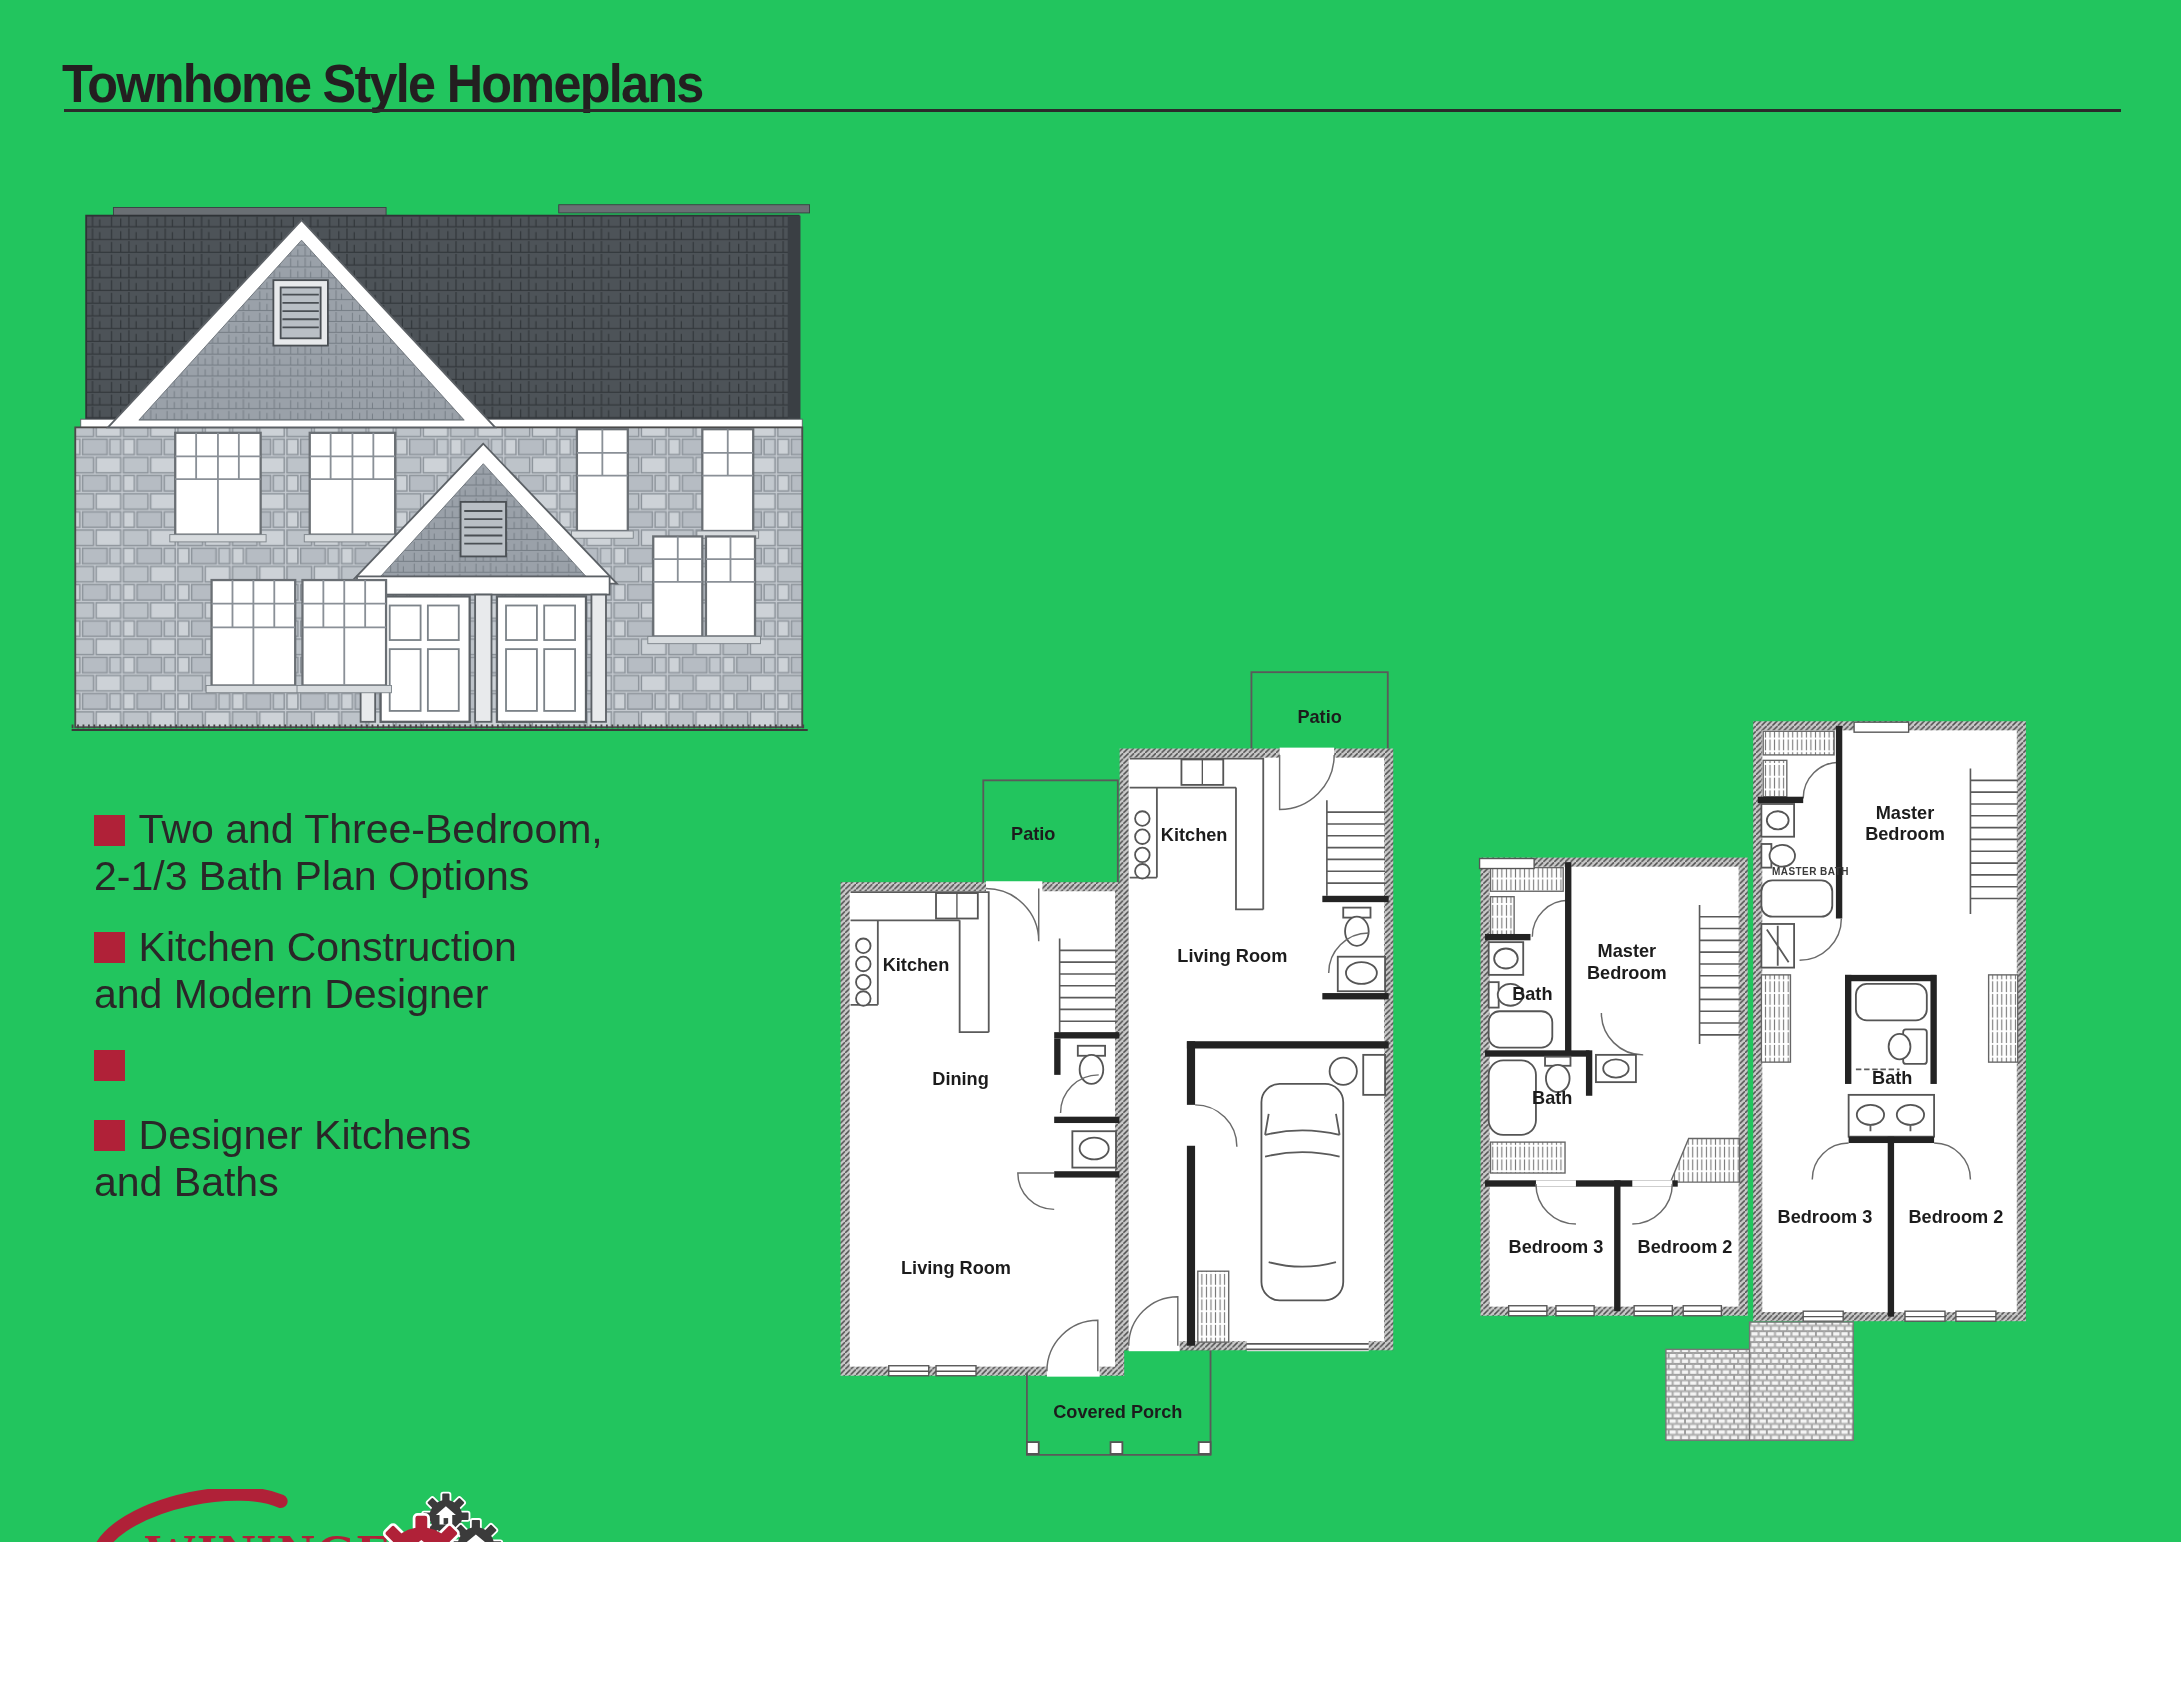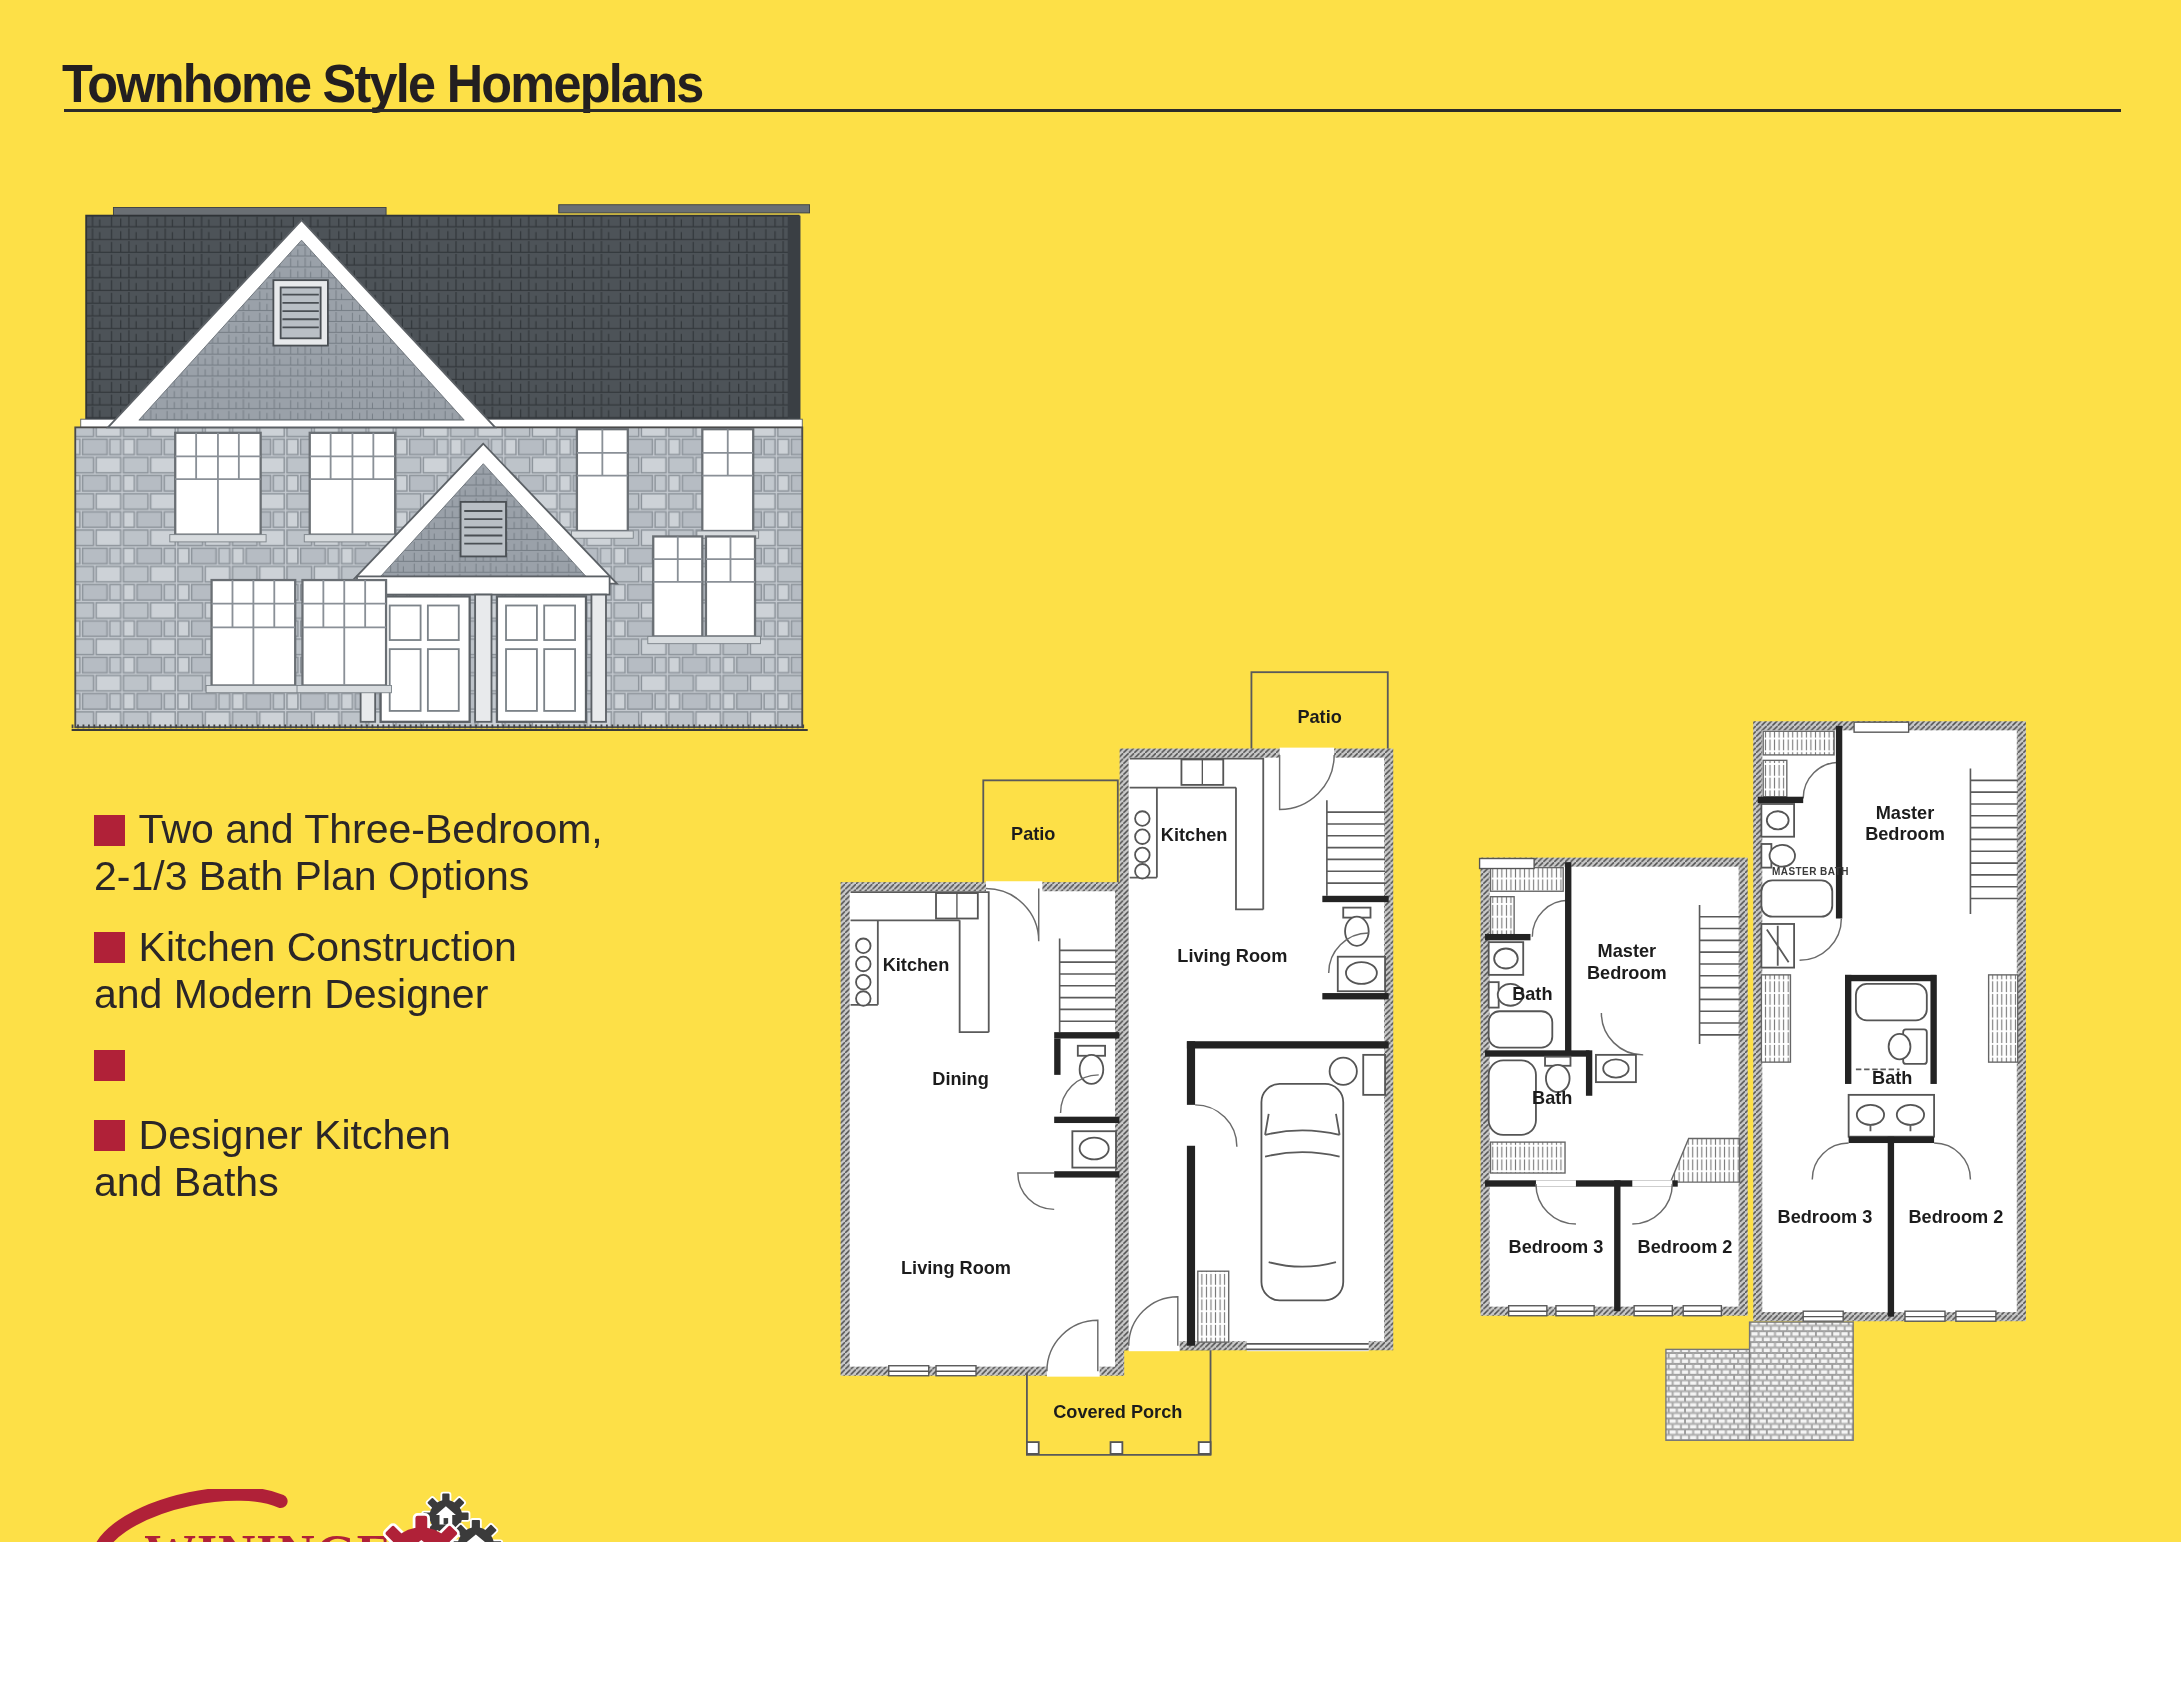--- a/index.html
+++ b/index.html
@@ -1,16 +1,16 @@
 <!DOCTYPE html>
 <html style="font-size:14.5px"><head>
 <meta charset="utf-8">
 <style>
   html,body{margin:0;padding:0;background:#fff;}
-  #page{position:relative;width:2182px;height:1542px;background:#fde047;overflow:hidden;
+  #page{position:relative;width:2182px;height:1542px;background:#22c55e;overflow:hidden;
         font-family:"Liberation Sans",sans-serif;color:#231f20;}
   
   #title{position:absolute;left:62px;top:53px;font-size:53px;font-weight:bold;
          letter-spacing:-1.8px;transform:scaleX(.95);transform-origin:left;
          color:#231f20;white-space:nowrap;}
   .rule{position:absolute;background:#2b2b2b;height:2.7px;}
   #rule-title{left:64px;top:109px;width:2057px;}
   #rule-footer{left:525px;top:1543px;width:1595px;height:2.7px;background:#4c4e50;}
   
   #bullets{position:absolute;left:94px;top:806px;width:582px;list-style:none;margin:0;padding:0;}
@@ -158,21 +158,21 @@
     <g>
       <path d="M4,577 H814" stroke="#444" stroke-width="4" stroke-dasharray="2 4"></path>
       <path d="M4,581 H814" stroke="#3a3a3a" stroke-width="2"></path>
     </g>
   </svg>
 
   <ul id="bullets">
     <li><span class="sq"></span><span>Two and Three-Bedroom,</span><br><span>2-1/3 Bath Plan Options</span></li>
     <li><span class="sq"></span><span>Kitchen Construction</span><br><span>and Modern Designer</span></li>
     <li><span class="sq"></span><span></span></li>
-    <li><span class="sq"></span><span>Designer Kitchen</span><br><span>and Baths</span></li>
+    <li><span class="sq"></span><span>Designer Kitchens</span><br><span>and Baths</span></li>
   </ul>
 
   <svg style="position:absolute;left:836px;top:664px;" width="1209" height="809" viewBox="920 730 1330 890">
     <defs>
       <pattern id="wallpat" width="6" height="6" patternUnits="userSpaceOnUse">
         <rect width="6" height="6" fill="#c9c9c9"></rect>
         <path d="M0,6 L6,0" stroke="#4f4f4f" stroke-width="1.6"></path>
       </pattern>
       <pattern id="closetpat" width="5" height="14" patternUnits="userSpaceOnUse">
         <rect width="5" height="14" fill="#fff"></rect>

